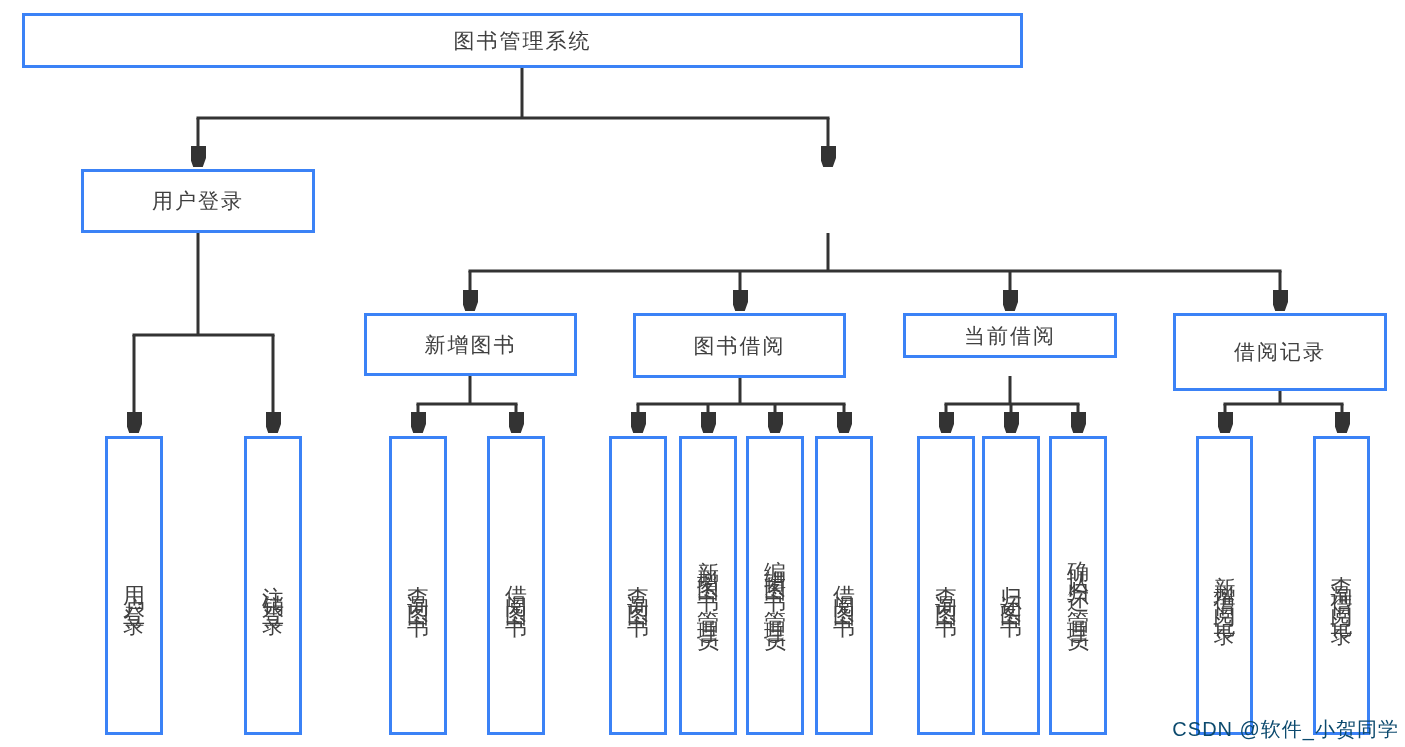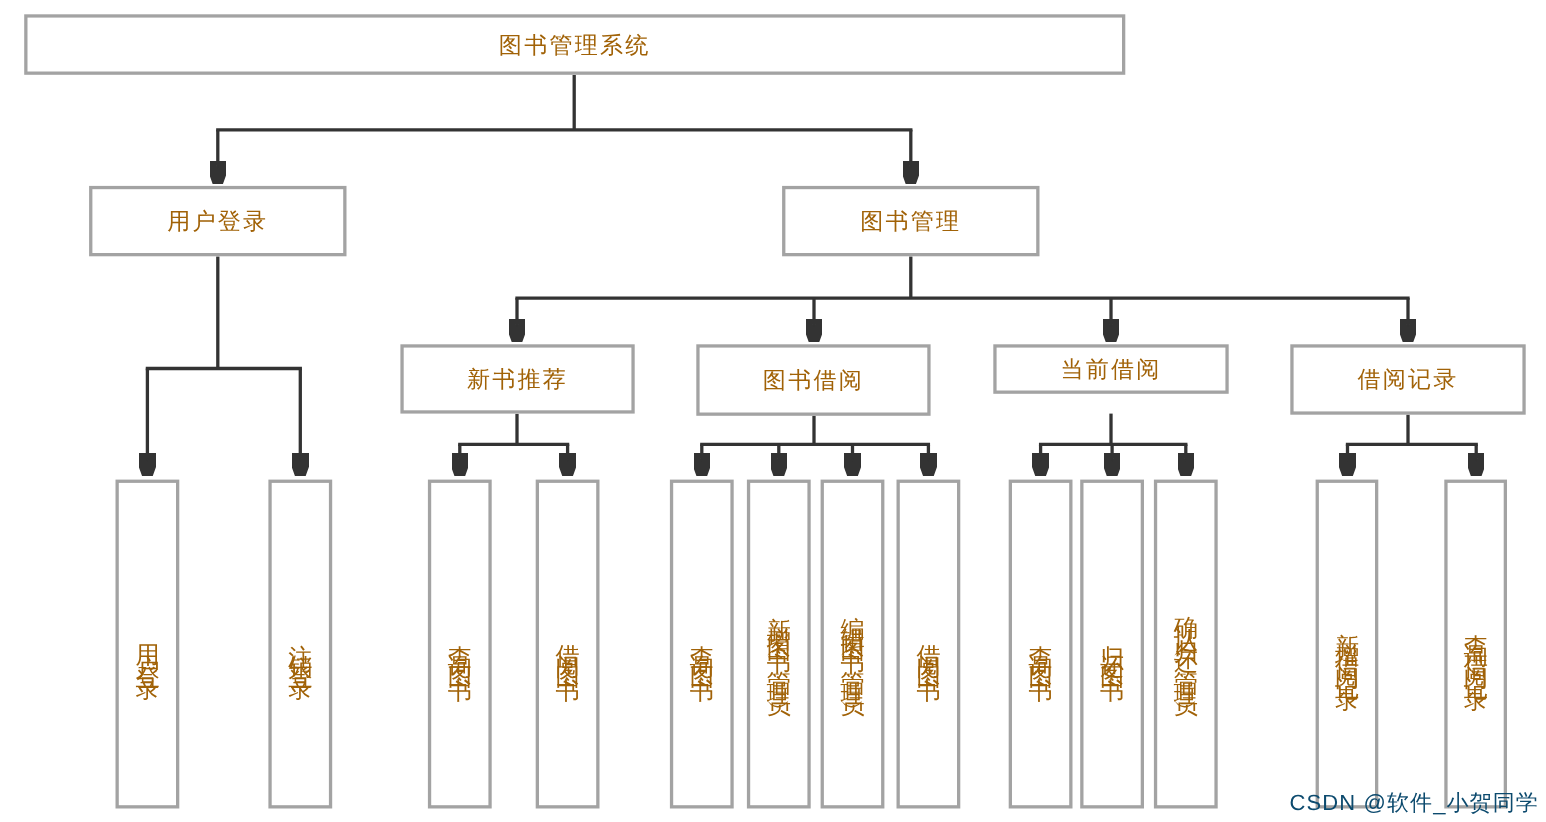--- a/index.html
+++ b/index.html
@@ -13,23 +13,23 @@
   }
   #wires {
     position: absolute;
     left: 0; top: 0;
     width: 1405px; height: 747px;
   }
   #wires path { stroke: #333333; stroke-width: 3; fill: none; }
   .node {
     position: absolute;
     box-sizing: border-box;
-    border: 3px solid #a3a3a3;
+    border: 3px solid #3b82f6;
     background: #ffffff;
-    color: #a16207;
+    color: #404040;
     display: flex;
     align-items: center;
     justify-content: center;
     font-size: 21px;
     letter-spacing: 2px;
     text-align: center;
   }
   .leaf {
     writing-mode: vertical-rl;
     text-orientation: mixed;
@@ -117,34 +117,31 @@
     </g>
   </svg>
 
   <div class="node" style="left:22px; top:13px; width:1001px; height:55px;">
     <span>图书管理系统</span>
   </div>
 
   <div class="node" style="left:81px; top:169px; width:234px; height:64px;">
     <span>用户登录</span>
   </div>
-  <div class="node" style="left:711px; top:169px; width:234px; height:64px;">
-    <span>图书管理</span>
-  </div>
 
   <div class="node" style="left:364px; top:313px; width:213px; height:63px;">
-    <span>新书推荐</span>
+    <span>新增图书</span>
   </div>
   <div class="node" style="left:633px; top:313px; width:213px; height:65px;">
     <span>图书借阅</span>
   </div>
   <div class="node" style="left:903px; top:313px; width:214px; height:45px;justify-content:center;">
     <span>当前借阅</span>
   </div>
-  <div class="node" style="left:1173px; top:313px; width:214px; height:64px;">
+  <div class="node" style="left:1173px; top:313px; width:214px; height:78px;">
     <span>借阅记录</span>
   </div>
 
   <div class="node leaf" style="left:105px; top:436px; width:58px; height:299px;">
     <span>用户登录</span>
   </div>
   <div class="node leaf" style="left:244px; top:436px; width:58px; height:299px;">
     <span>注销登录</span>
   </div>
 

